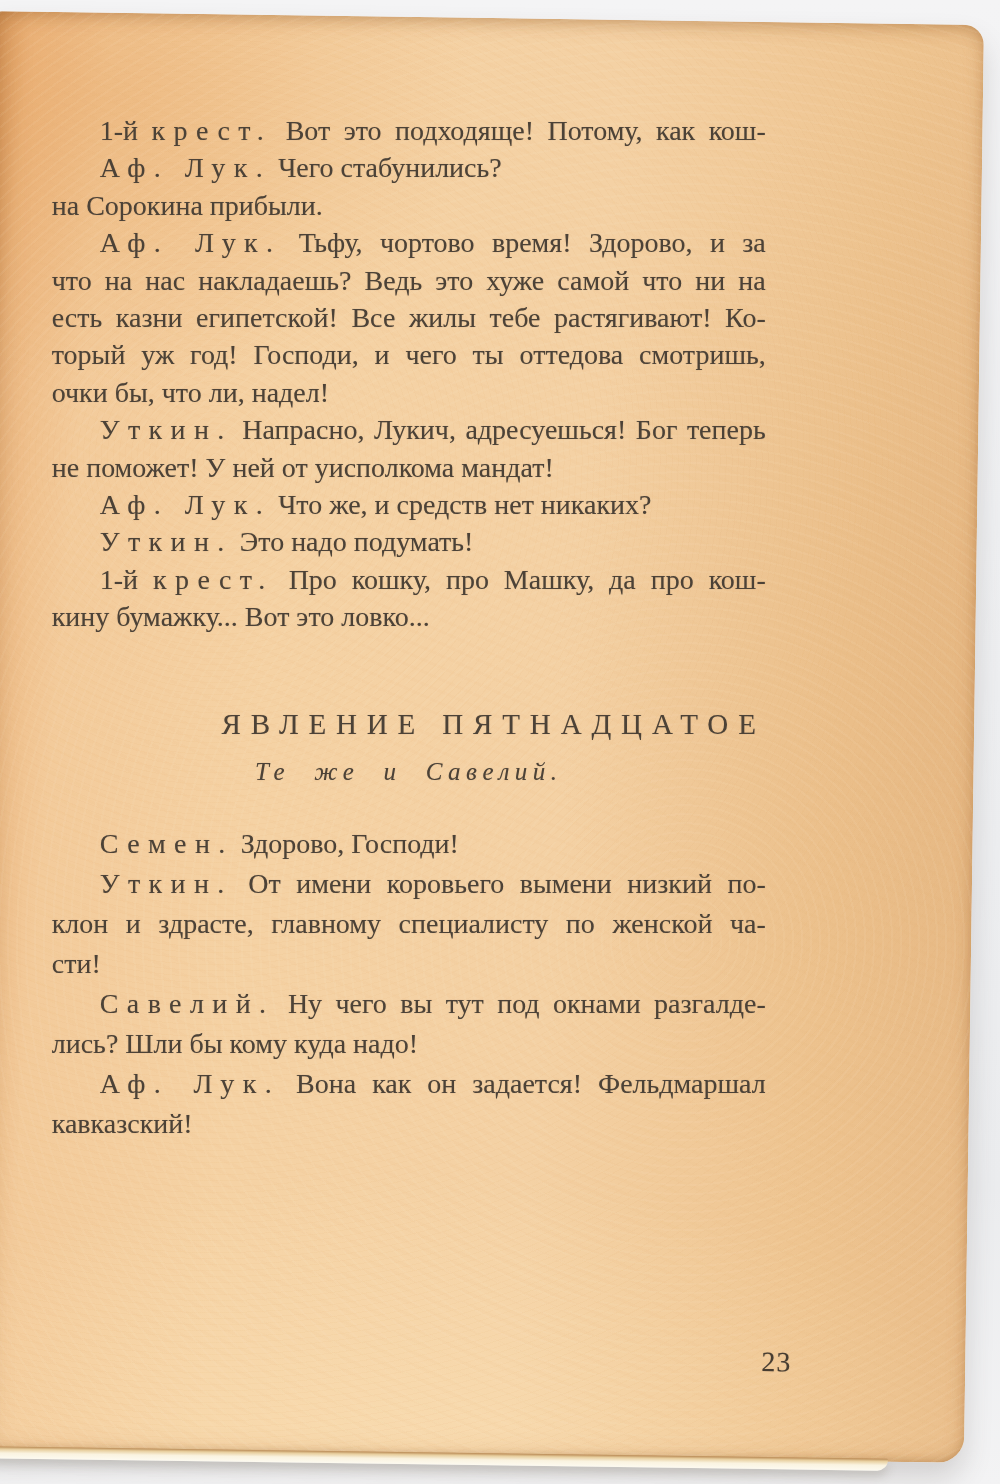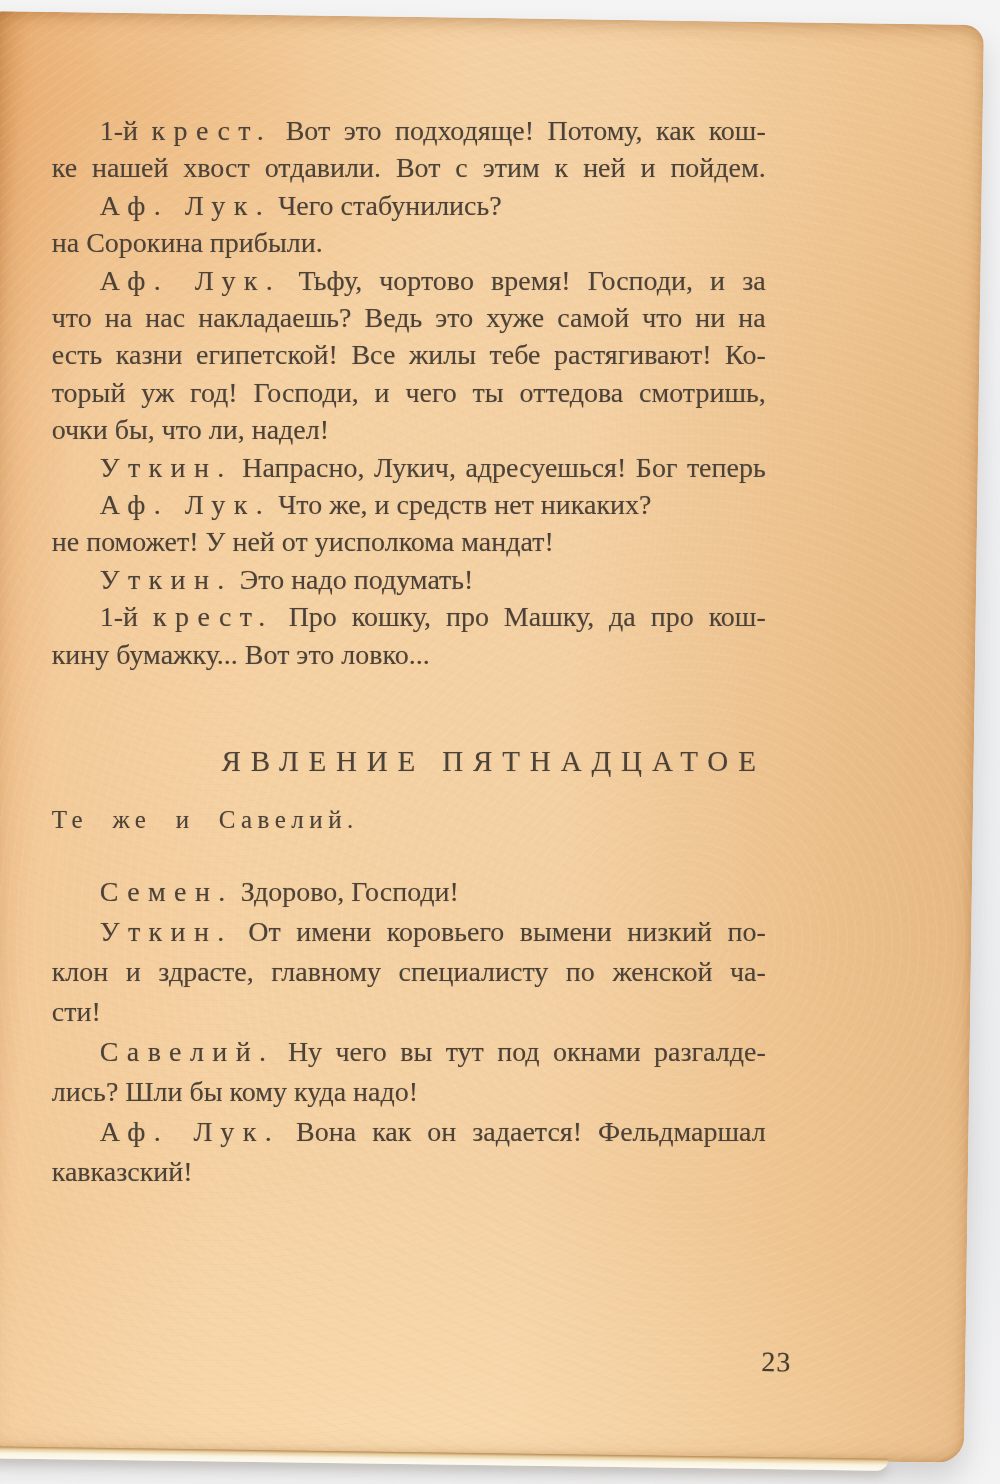--- a/index.html
+++ b/index.html
@@ -80,27 +80,28 @@
   .scene-heading {
     margin: 69px 0 0 0;
     font-size: 29px;
     font-weight: normal;
     line-height: 38px;
     text-align: right;
     letter-spacing: 0.34em;
     text-shadow: 0 0 1px rgba(92,78,62,0.35);
   }
   .cast-line {
-    margin-top: 24px;
+    margin-top: 13px;
     font-size: 25px;
     line-height: 32px;
-    text-align: left;
+    text-align: center;
     letter-spacing: 0.22em;
     word-spacing: 0.5em;
     text-shadow: 0 0 1px rgba(92,78,62,0.35);
+    font-style: italic;
   }
   #block2 { margin-top: 36px; }
   .page-number {
     position: absolute;
     left: 786px;
     top: 1324px;
     font-size: 28px;
     color: #473d31;
     letter-spacing: 1px;
     text-shadow: 0 0 1px rgba(92,78,62,0.35);
@@ -108,31 +109,30 @@
 </style>
 </head>
 <body>
 
 <div class="photo">
   <div class="paper">
     <div class="texture"></div>
     <div class="content">
       <div class="block" id="block1">
           <div class="line indent just"><span class="pre">1-й </span><span class="speaker">крест.</span><span class="speech"> Вот это подходяще! Потому, как кош-</span></div>
-          <div class="line just"><span class="speech">ке нашей хвост отдавили. Вот с этим к ней и пойдем.</span></div>
           <div class="line indent"><span class="speaker">Аф. Лук.</span><span class="speech"> Чего стабунились?</span></div>
           <div class="line"><span class="speech">на Сорокина прибыли.</span></div>
-          <div class="line indent just"><span class="speaker">Аф. Лук.</span><span class="speech"> Тьфу, чортово время! Господи, и за</span></div>
+          <div class="line indent just"><span class="speaker">Аф. Лук.</span><span class="speech"> Тьфу, чортово время! Здорово, и за</span></div>
           <div class="line just"><span class="speech">что на нас накладаешь? Ведь это хуже самой что ни на</span></div>
           <div class="line just"><span class="speech">есть казни египетской! Все жилы тебе растягивают! Ко-</span></div>
           <div class="line just"><span class="speech">торый уж год! Господи, и чего ты оттедова смотришь,</span></div>
           <div class="line"><span class="speech">очки бы, что ли, надел!</span></div>
           <div class="line indent just"><span class="speaker">Уткин.</span><span class="speech"> Напрасно, Лукич, адресуешься! Бог теперь</span></div>
+          <div class="line"><span class="speech">не поможет! У ней от уисполкома мандат!</span></div>
           <div class="line indent"><span class="speaker">Аф. Лук.</span><span class="speech"> Что же, и средств нет никаких?</span></div>
-          <div class="line"><span class="speech">не поможет! У ней от уисполкома мандат!</span></div>
           <div class="line indent"><span class="speaker">Уткин.</span><span class="speech"> Это надо подумать!</span></div>
           <div class="line indent just"><span class="pre">1-й </span><span class="speaker">крест.</span><span class="speech"> Про кошку, про Машку, да про кош-</span></div>
           <div class="line"><span class="speech">кину бумажку... Вот это ловко...</span></div>
         </div>
       <h2 class="scene-heading">ЯВЛЕНИЕ ПЯТНАДЦАТОЕ</h2>
       <div class="cast-line">Те же и Савелий.</div>
       <div class="block" id="block2">
           <div class="line indent"><span class="speaker">Семен.</span><span class="speech"> Здорово, Господи!</span></div>
           <div class="line indent just"><span class="speaker">Уткин.</span><span class="speech"> От имени коровьего вымени низкий по-</span></div>
           <div class="line just"><span class="speech">клон и здрасте, главному специалисту по женской ча-</span></div>

